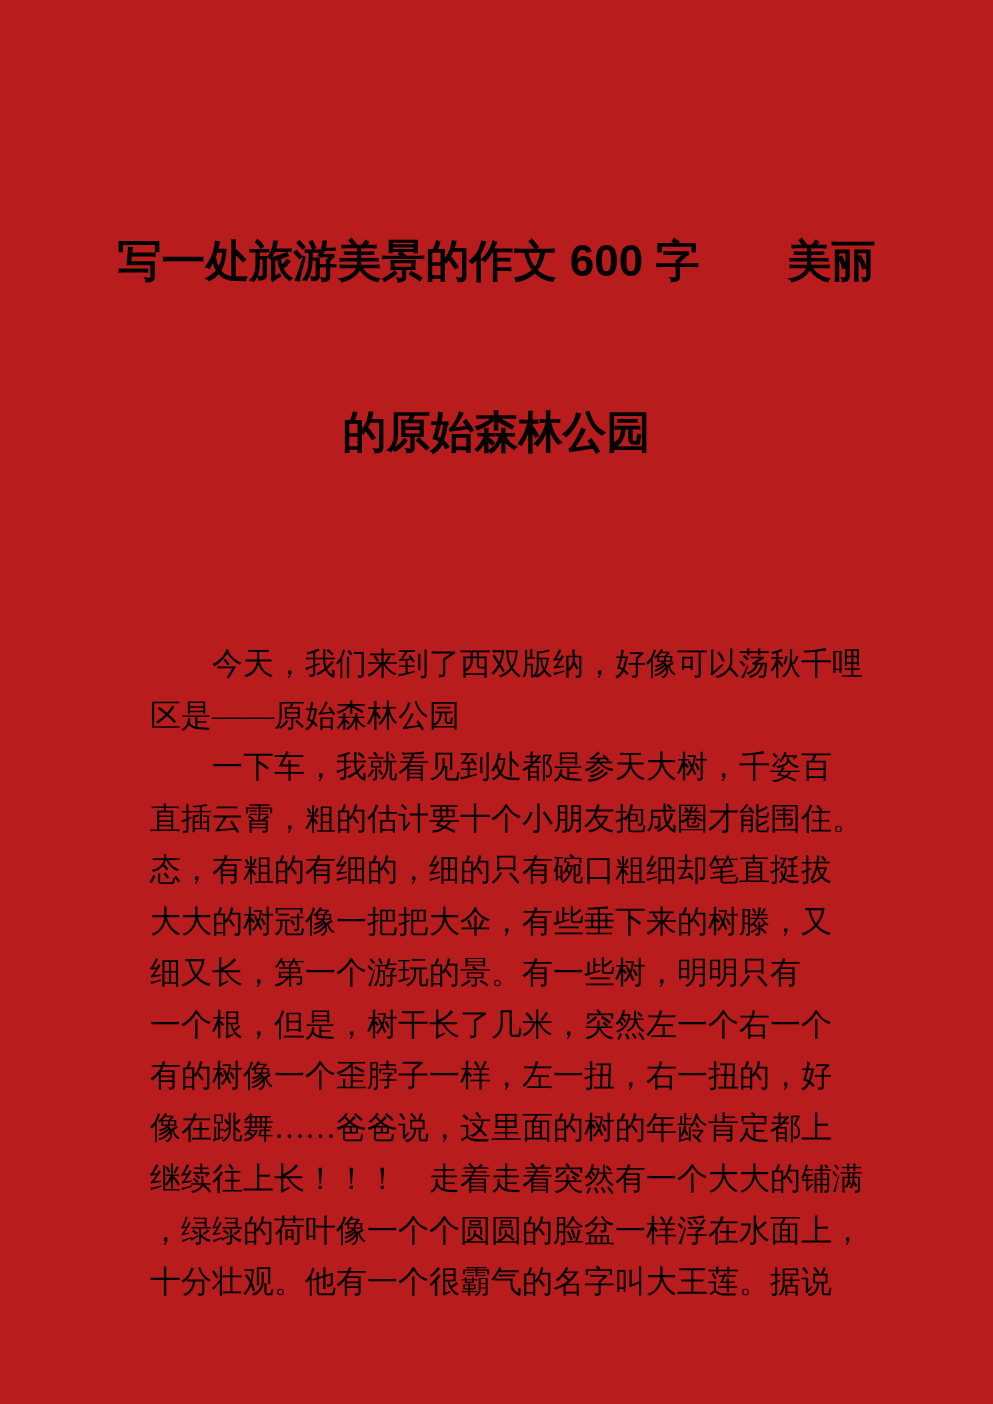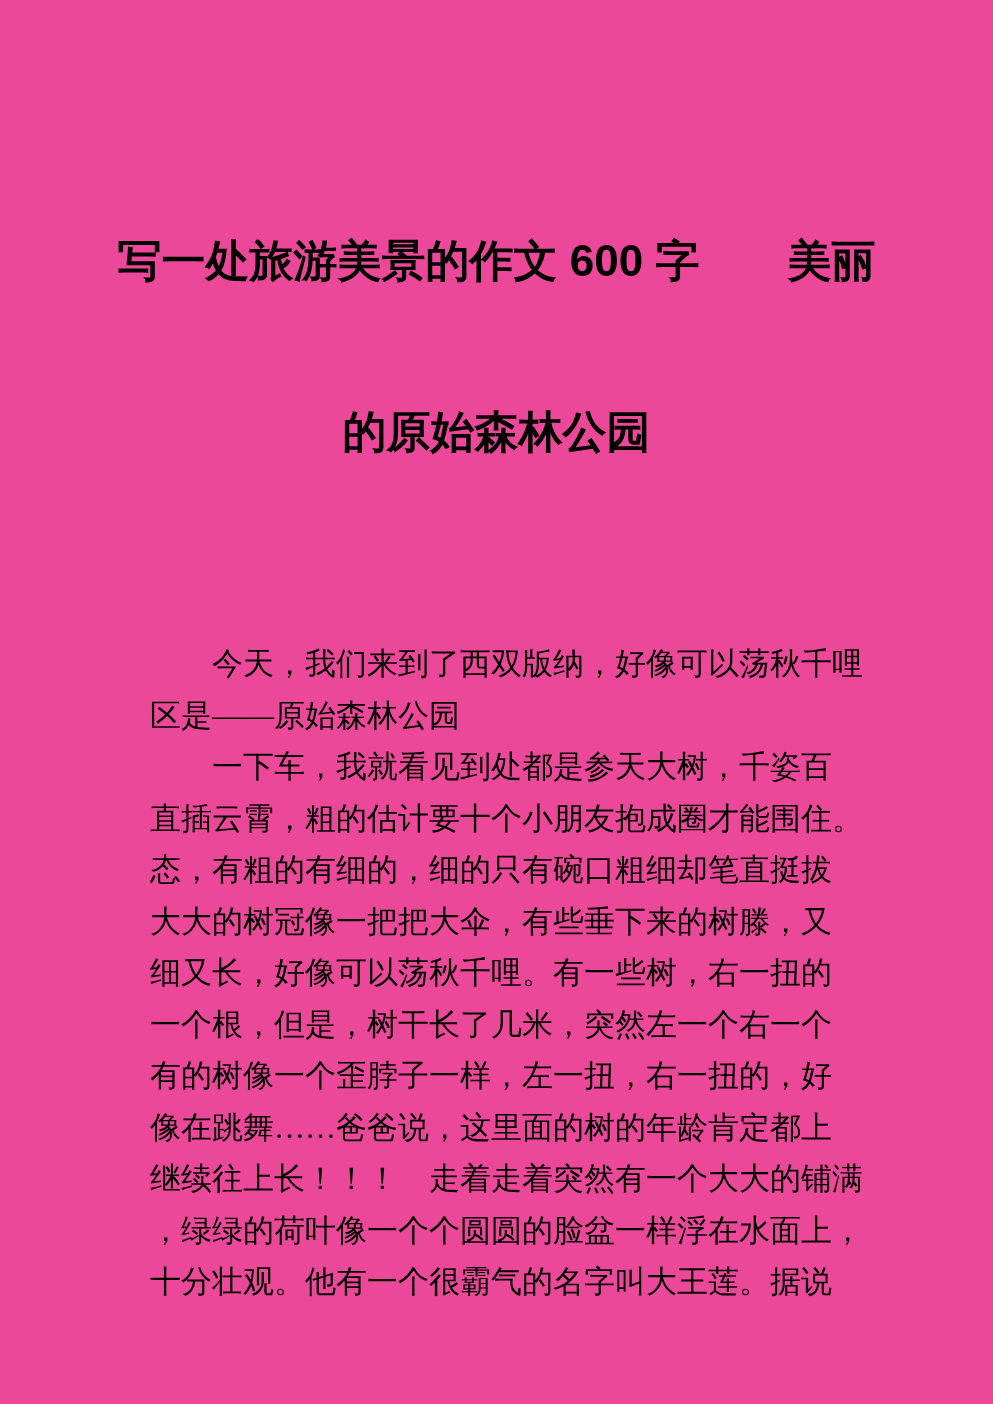--- a/index.html
+++ b/index.html
@@ -4,21 +4,21 @@
 <style>
   html, body {
     margin: 0;
     padding: 0;
     background: #ffffff;
   }
   .page {
     position: relative;
     width: 993px;
     height: 1404px;
-    background: #ec4899;
+    background: #b91c1c;
     overflow: hidden;
     color: #000000;
   }
   .doc-title {
     margin: 118px 40px 0 40px;
     text-align: center;
     font-family: "Liberation Sans", "DejaVu Sans", sans-serif;
     font-weight: 700;
     font-size: 44px;
     line-height: 57px;
@@ -46,21 +46,21 @@
     <div>写一处旅游美景的作文 600 字　　美丽</div>
     <div>的原始森林公园</div>
   </h1>
   <div class="doc-body">
       <div class="body-line">　　今天，我们来到了西双版纳，好像可以荡秋千哩</div>
       <div class="body-line">区是——原始森林公园</div>
       <div class="body-line">　　一下车，我就看见到处都是参天大树，千姿百</div>
       <div class="body-line">直插云霄，粗的估计要十个小朋友抱成圈才能围住。</div>
       <div class="body-line">态，有粗的有细的，细的只有碗口粗细却笔直挺拔</div>
       <div class="body-line">大大的树冠像一把把大伞，有些垂下来的树滕，又</div>
-      <div class="body-line">细又长，好像可以荡秋千哩。有一些树，右一扭的</div>
+      <div class="body-line">细又长，第一个游玩的景。有一些树，明明只有</div>
       <div class="body-line">一个根，但是，树干长了几米，突然左一个右一个</div>
       <div class="body-line">有的树像一个歪脖子一样，左一扭，右一扭的，好</div>
       <div class="body-line">像在跳舞……爸爸说，这里面的树的年龄肯定都上</div>
       <div class="body-line">继续往上长！！！　走着走着突然有一个大大的铺满</div>
       <div class="body-line">，绿绿的荷叶像一个个圆圆的脸盆一样浮在水面上，</div>
       <div class="body-line">十分壮观。他有一个很霸气的名字叫大王莲。据说</div>
     </div>
 </div>
 
 </body></html>

